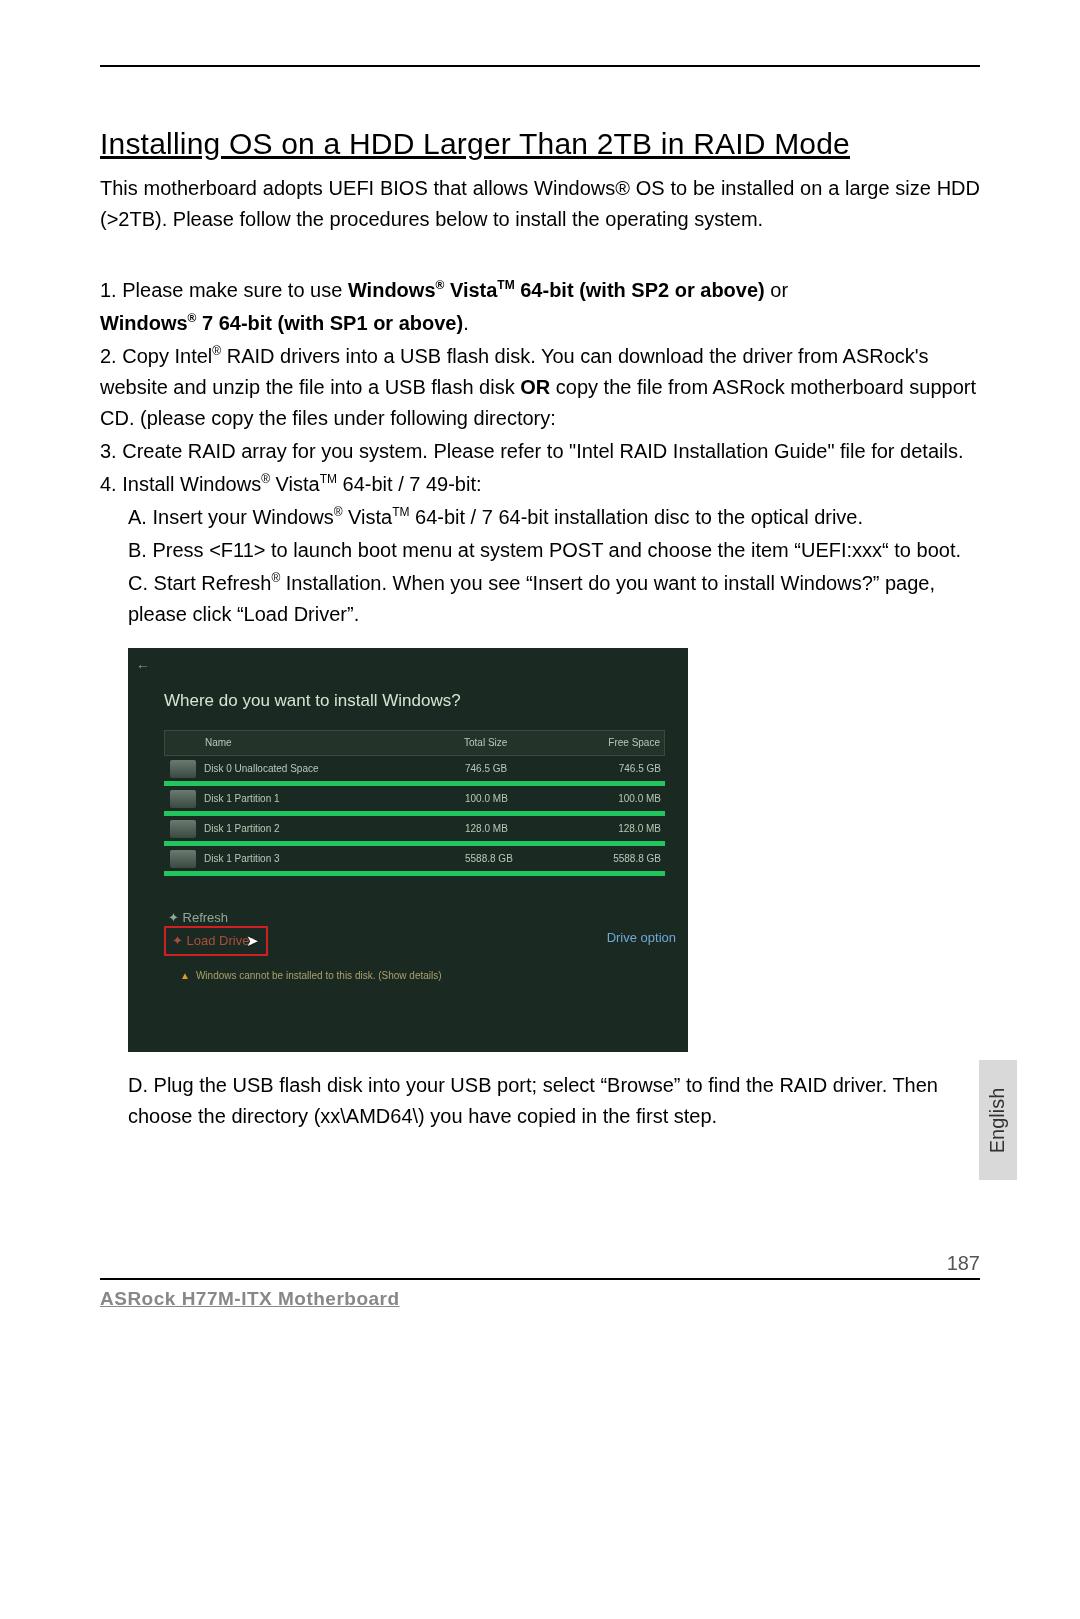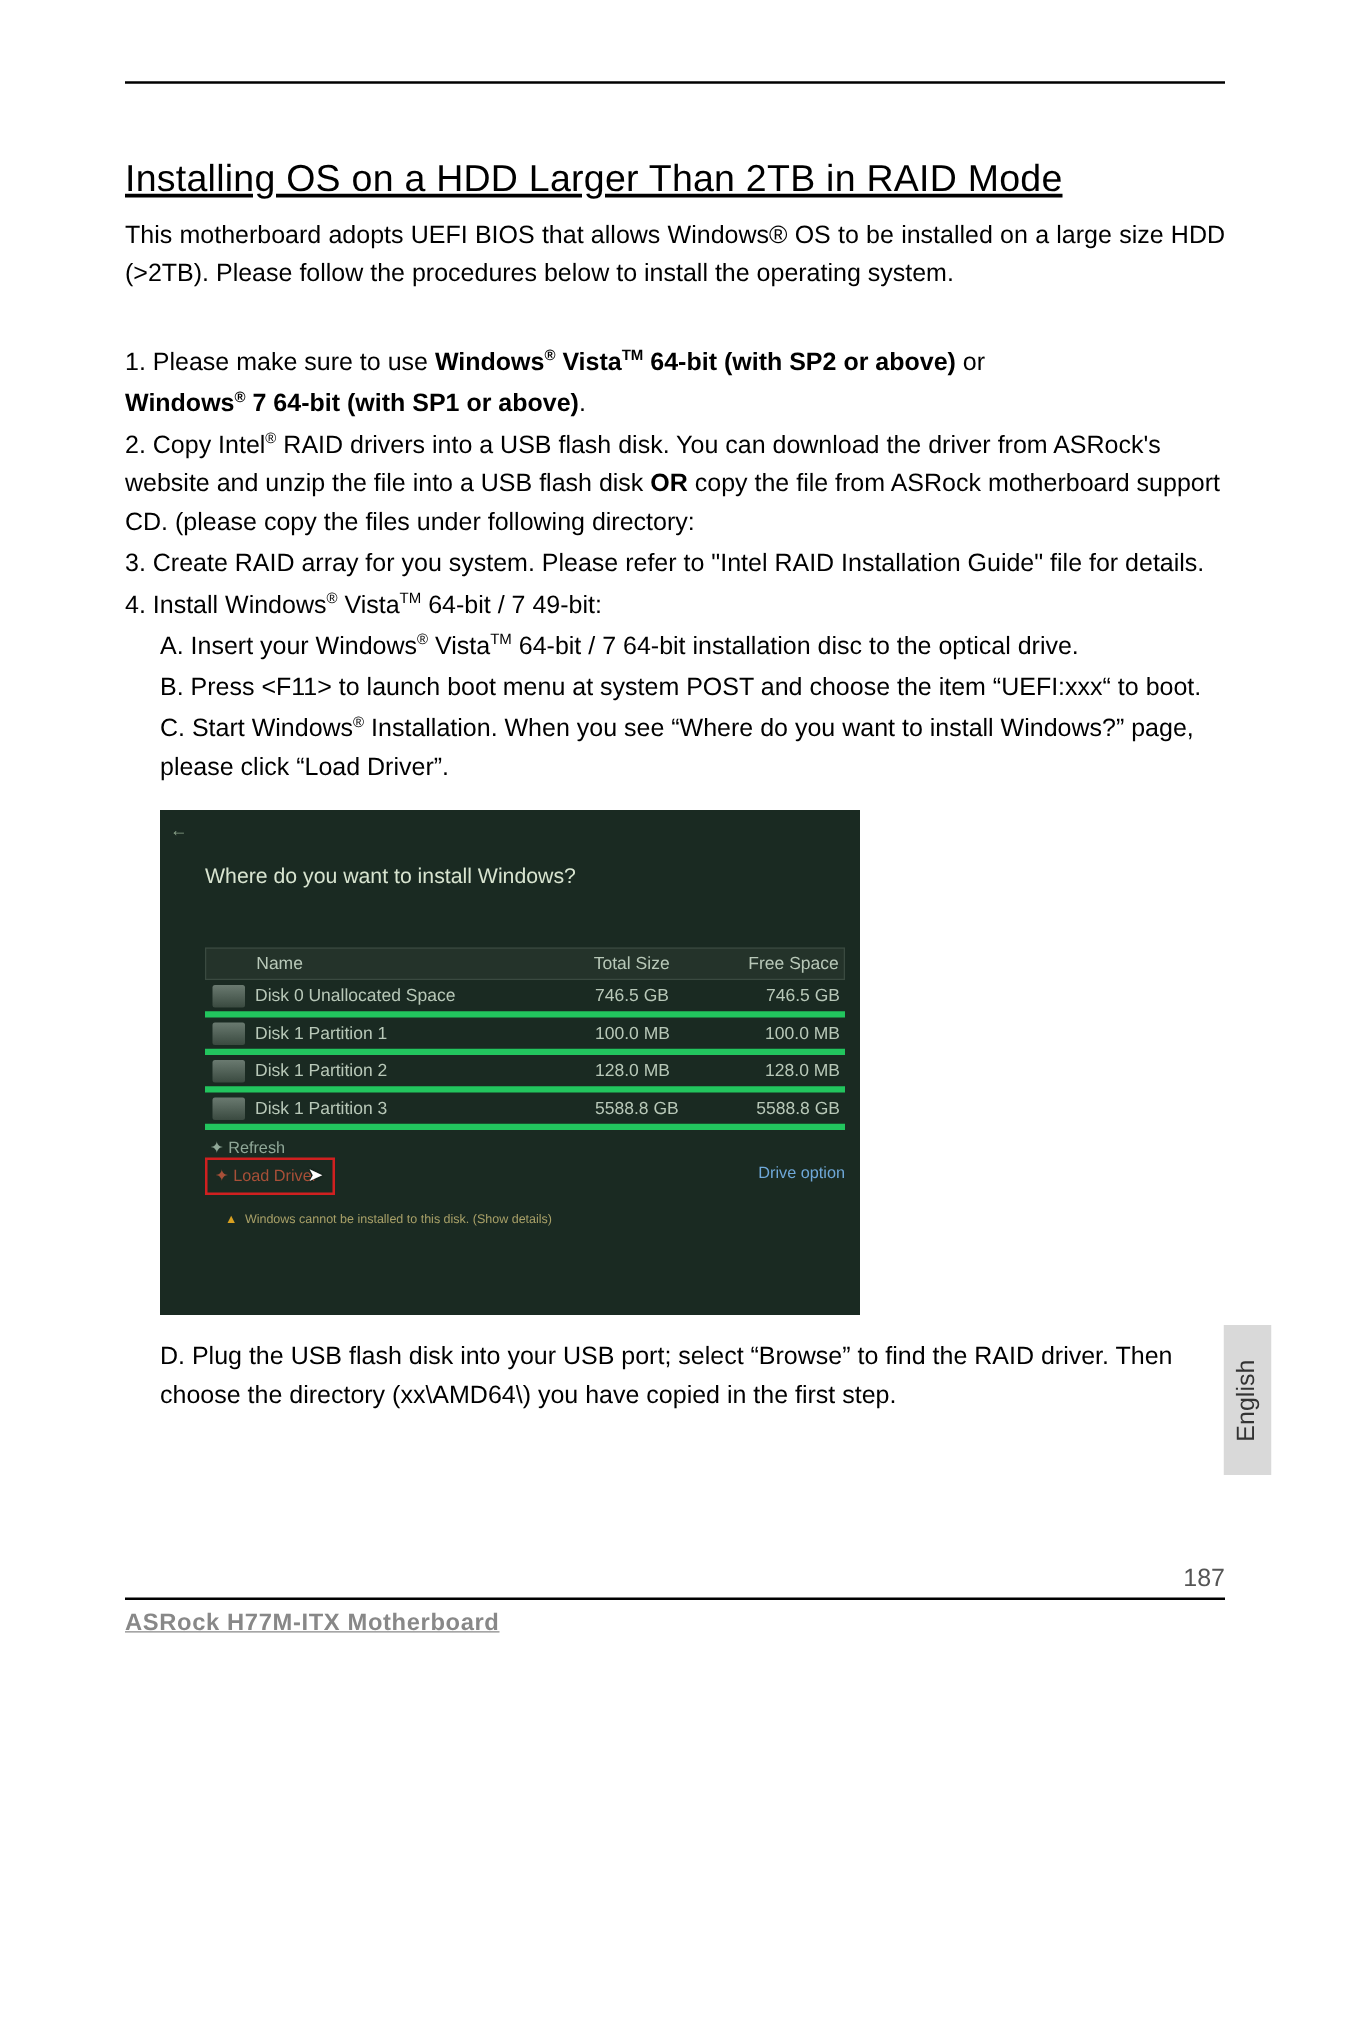--- a/index.html
+++ b/index.html
@@ -52,24 +52,23 @@
     font-family: "Segoe UI", Tahoma, sans-serif;
   }
   .fig-heading {
     position: absolute;
     top: 40px; left: 36px;
     color: #d8e4d0;
     font-size: 17px;
   }
   .fig-table {
     position: absolute;
-    top: 82px; left: 36px; right: 12px;
+    top: 82px; left: 36px; right: 23px;
     color: #b8c8b8;
-    font-size: 14px;
-    margin-top: 28px;
+    font-size: 10px;
   }
   .fig-row {
     display: flex;
     align-items: center;
     height: 30px;
     border-bottom: 5px solid #22c55e;
   }
   .fig-head-row {
     background: #24332a;
     border: 1px solid #3a4a40;
@@ -195,21 +194,21 @@
     </div>
     <div class="step">3. Create RAID array for you system. Please refer to "Intel RAID Installation Guide" file for details.</div>
     <div class="step">
       <span><span>4. Install Windows</span><sup>®</sup><span> Vista</span><sup>TM</sup><span> 64-bit / 7 49-bit:</span></span>
     </div>
     <div class="sub">
       <span><span>A. Insert your Windows</span><sup>®</sup><span> Vista</span><sup>TM</sup><span> 64-bit / 7 64-bit installation disc to the optical drive.</span></span>
     </div>
     <div class="sub">B. Press &lt;F11&gt; to launch boot menu at system POST and choose the item “UEFI:xxx“ to boot.</div>
     <div class="sub">
-      <span><span>C. Start Windows</span><sup>®</sup><span> Installation. When you see “Where do you want to install Windows?” page, please click “Load Driver”.</span></span>
+      <span><span>C. Start Refresh</span><sup>®</sup><span> Installation. When you see “Insert do you want to install Windows?” page, please click “Load Driver”.</span></span>
     </div>
 
     <div class="fig">
       <div class="fig-back">←</div>
       <div class="fig-heading">Where do you want to install Windows?</div>
       <div class="fig-table">
         <div class="fig-row fig-head-row">
           <div style="width:40px"></div>
           <div class="fig-name">Name</div>
           <div class="fig-ts">Total Size</div>

